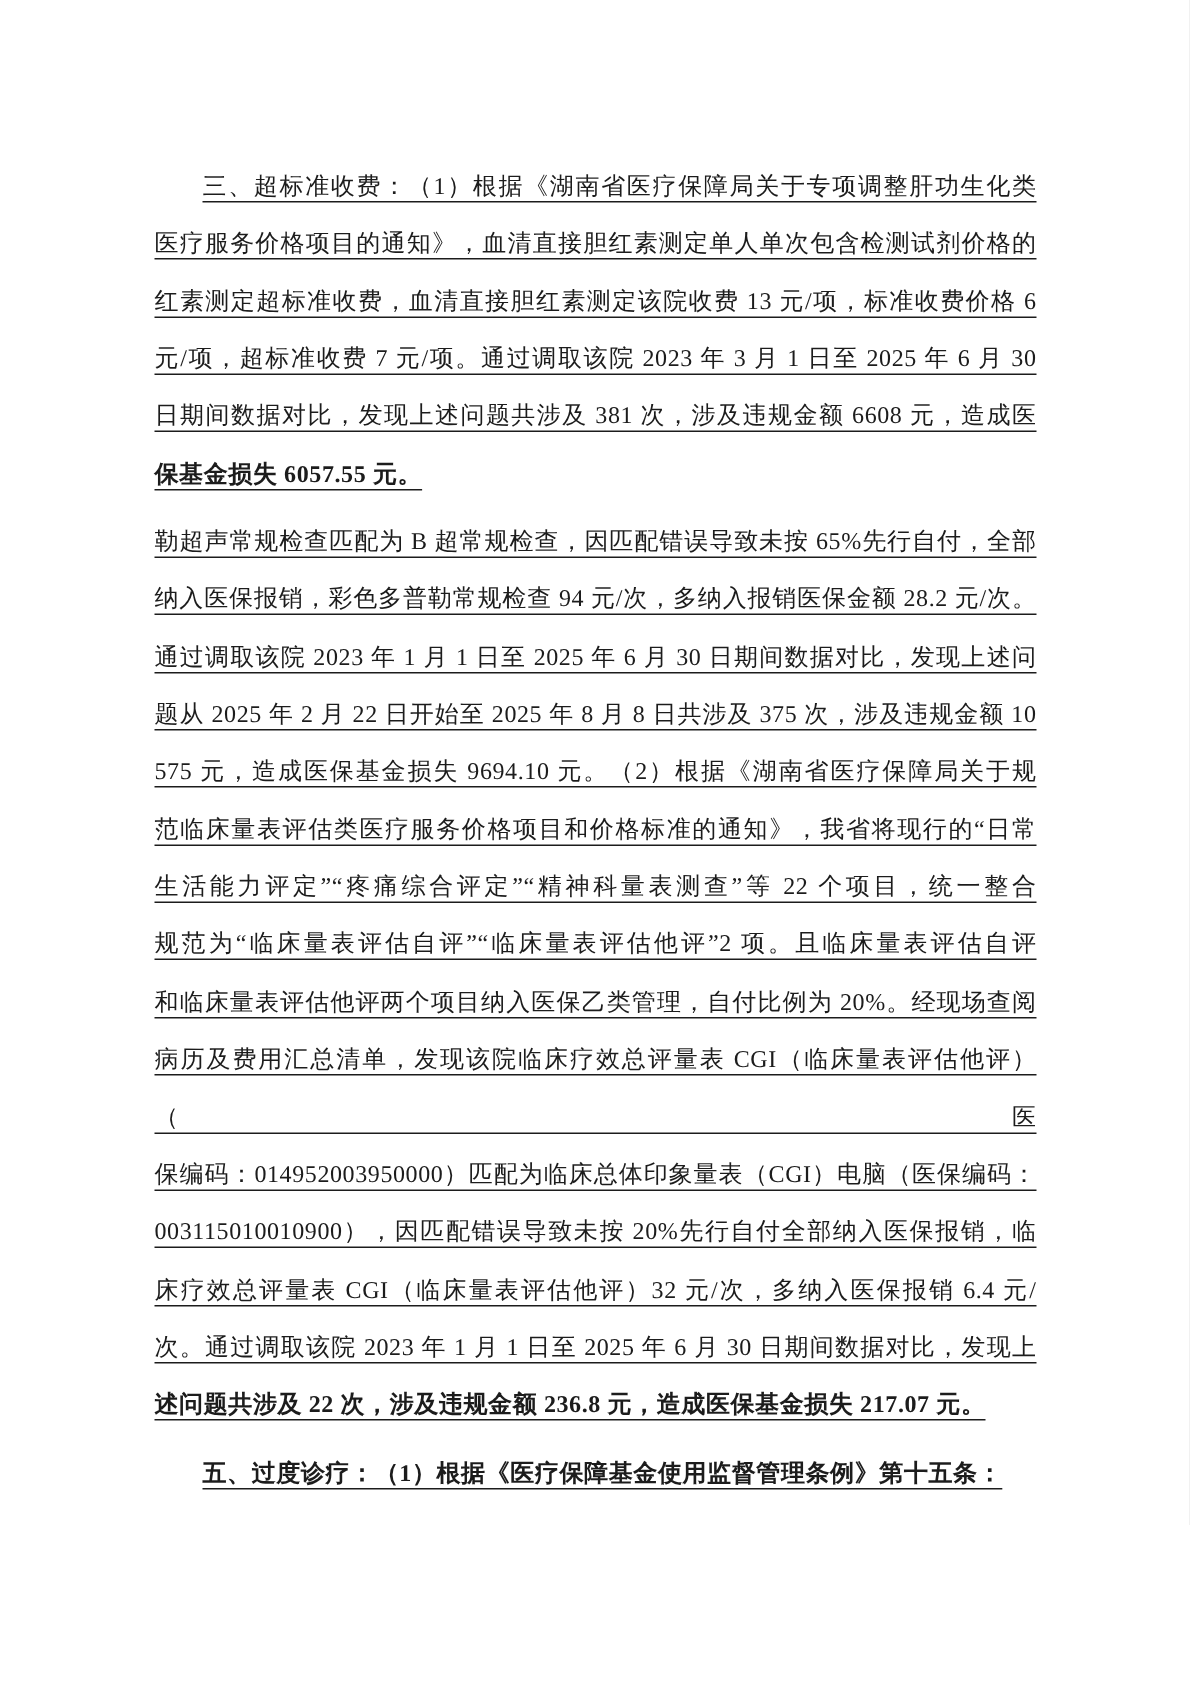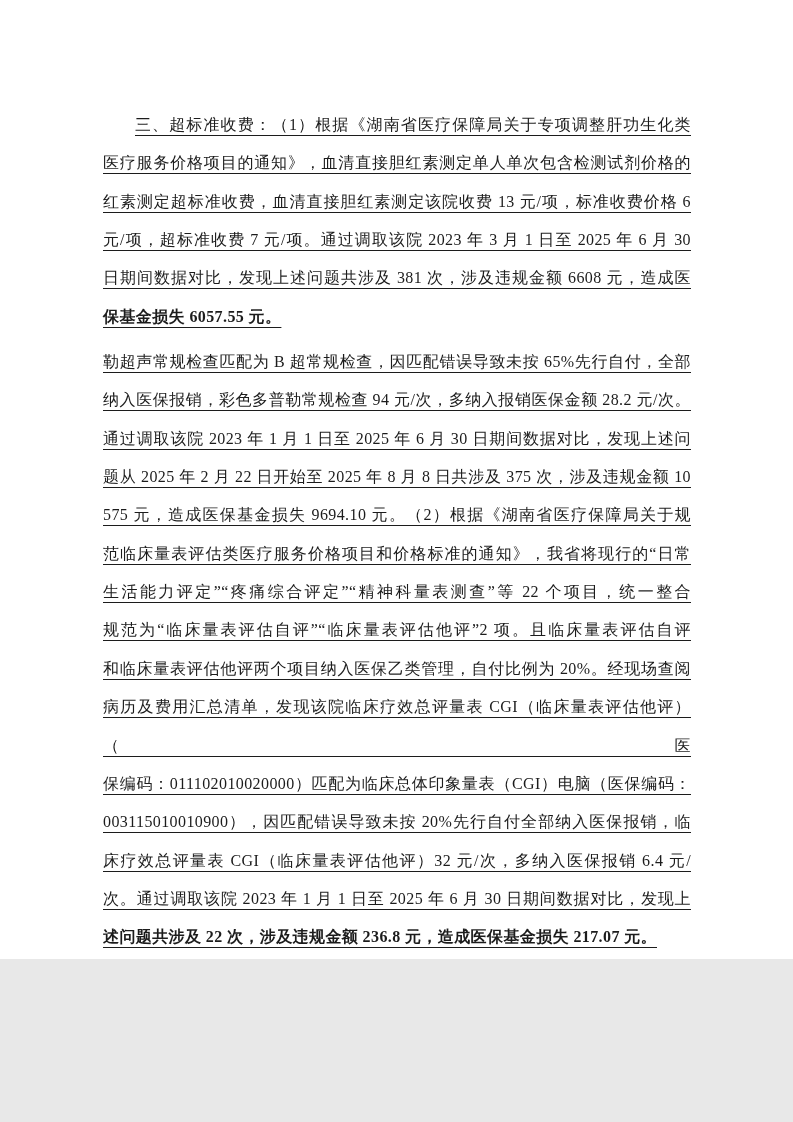--- a/index.html
+++ b/index.html
@@ -3,21 +3,21 @@
 <meta charset="utf-8">
 <style>
   html, body {
     margin: 0;
     padding: 0;
     background: #e8e8e8;
   }
   .page {
     position: relative;
     width: 793px;
-    height: 959px;
+    height: 1122px;
     margin: 0 auto;
     background: #ffffff;
     overflow: hidden;
     font-family: "Liberation Serif", "DejaVu Serif", serif;
     color: #1c1c1c;
   }
   .doc {
     position: absolute;
     left: 103px;
     top: 106px;
@@ -66,21 +66,21 @@
         <div class="line">勒超声常规检查匹配为 B 超常规检查，因匹配错误导致未按 65%先行自付，全部</div>
         <div class="line">纳入医保报销，彩色多普勒常规检查 94 元/次，多纳入报销医保金额 28.2 元/次。</div>
         <div class="line">通过调取该院 2023 年 1 月 1 日至 2025 年 6 月 30 日期间数据对比，发现上述问</div>
         <div class="line">题从 2025 年 2 月 22 日开始至 2025 年 8 月 8 日共涉及 375 次，涉及违规金额 10</div>
         <div class="line">575 元，造成医保基金损失 9694.10 元。（2）根据《湖南省医疗保障局关于规</div>
         <div class="line">范临床量表评估类医疗服务价格项目和价格标准的通知》，我省将现行的“日常</div>
         <div class="line">生活能力评定”“疼痛综合评定”“精神科量表测查”等 22 个项目，统一整合</div>
         <div class="line">规范为“临床量表评估自评”“临床量表评估他评”2 项。且临床量表评估自评</div>
         <div class="line">和临床量表评估他评两个项目纳入医保乙类管理，自付比例为 20%。经现场查阅</div>
         <div class="line">病历及费用汇总清单，发现该院临床疗效总评量表 CGI（临床量表评估他评）（医</div>
-        <div class="line">保编码：011102010020000）匹配为临床总体印象量表（CGI）电脑（医保编码：</div>
+        <div class="line">保编码：014952003950000）匹配为临床总体印象量表（CGI）电脑（医保编码：</div>
         <div class="line">003115010010900），因匹配错误导致未按 20%先行自付全部纳入医保报销，临</div>
         <div class="line">床疗效总评量表 CGI（临床量表评估他评）32 元/次，多纳入医保报销 6.4 元/</div>
         <div class="line">次。通过调取该院 2023 年 1 月 1 日至 2025 年 6 月 30 日期间数据对比，发现上</div>
         <div class="line last">述问题共涉及 22 次，涉及违规金额 236.8 元，造成医保基金损失 217.07 元。</div>
       </div>
       <div class="paragraph">
         <div class="line first last">五、过度诊疗：（1）根据《医疗保障基金使用监督管理条例》第十五条：</div>
       </div>
     </div>
 </div>

